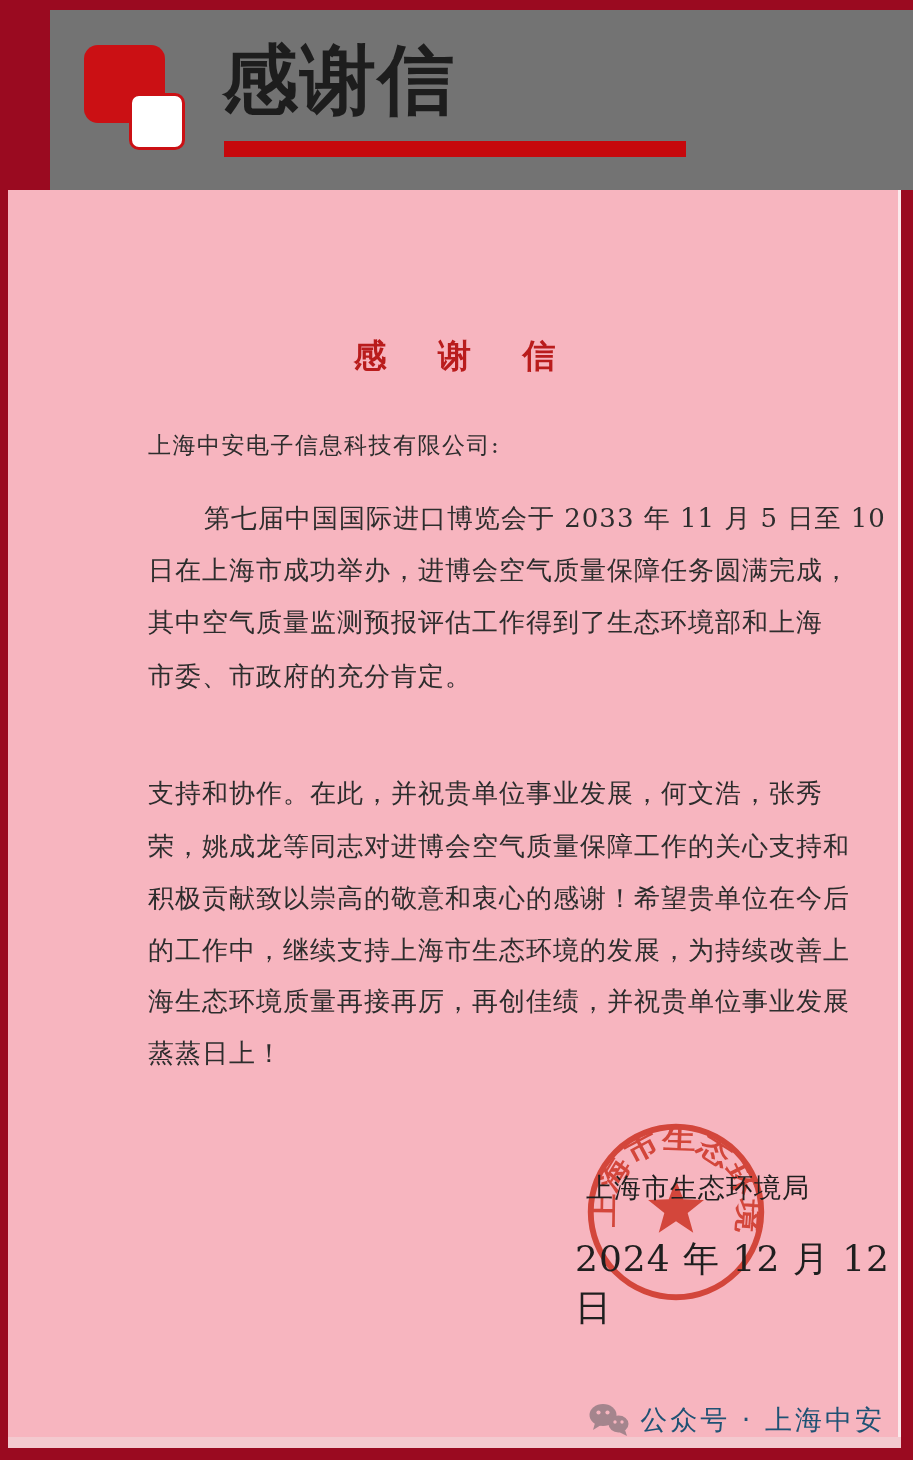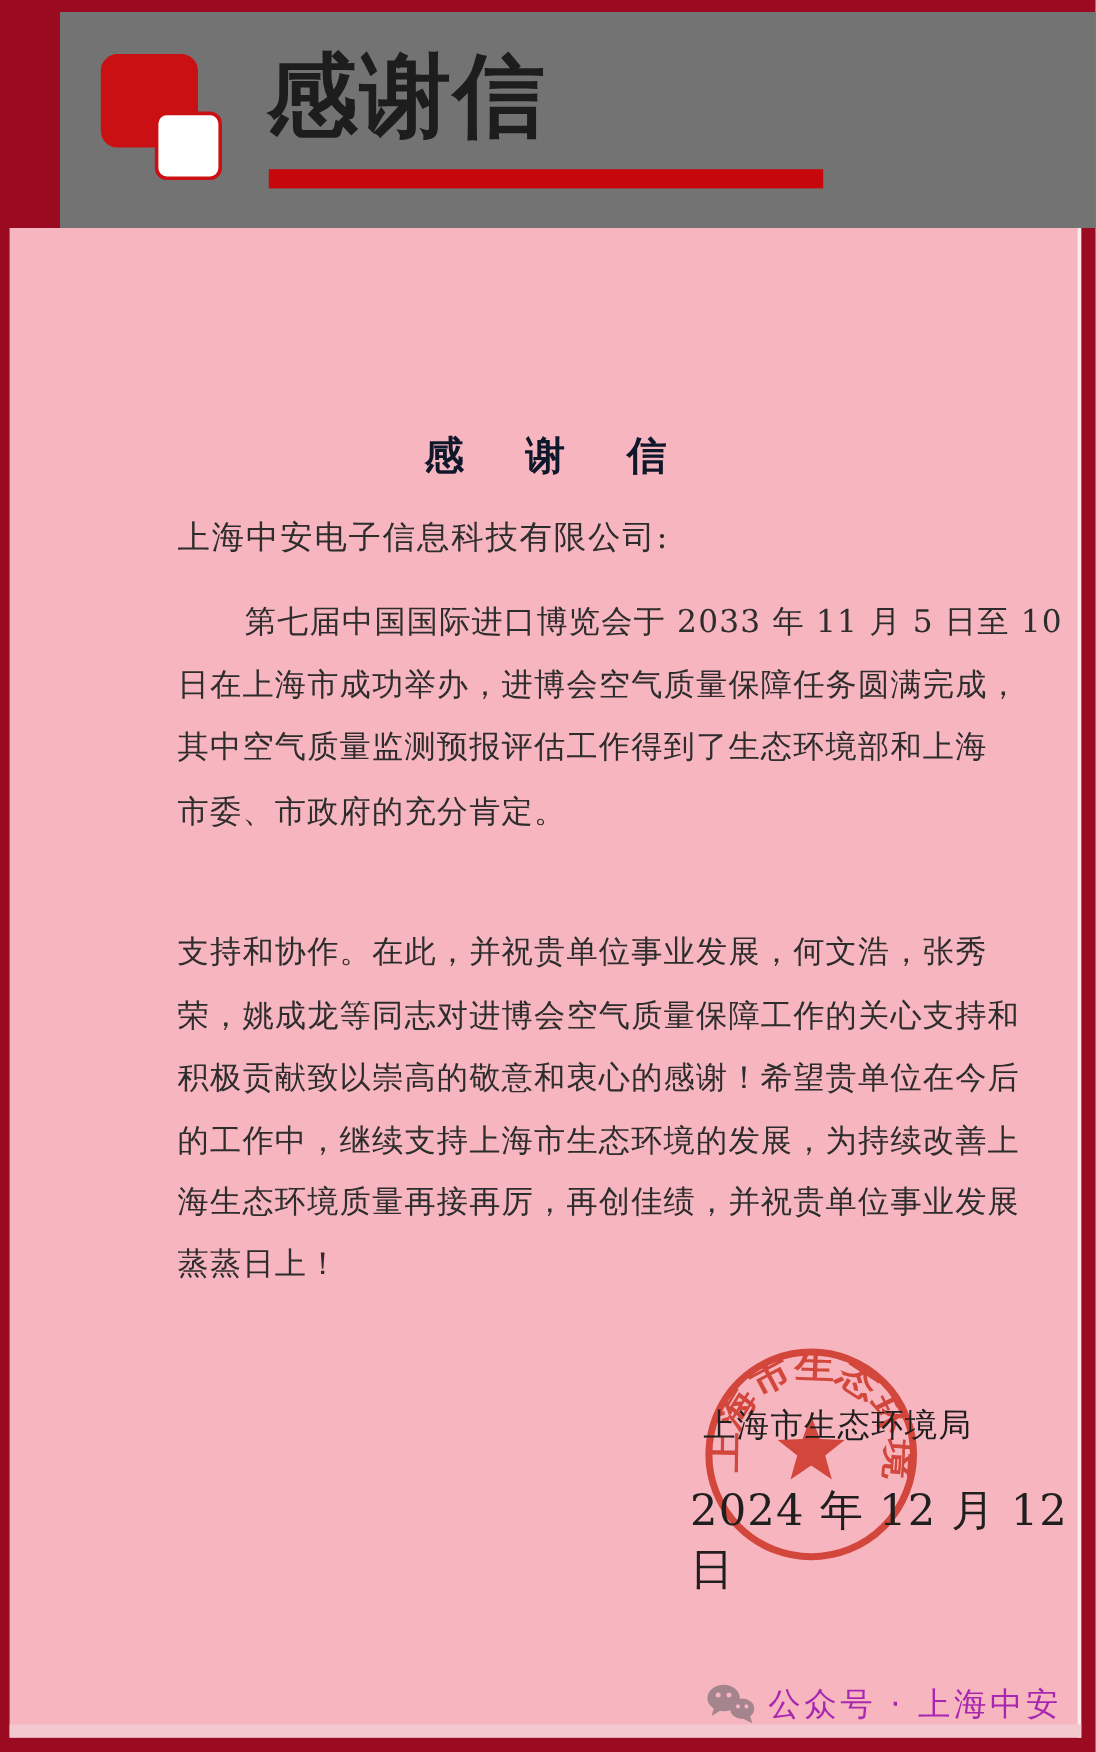--- a/index.html
+++ b/index.html
@@ -45,54 +45,54 @@
     position: absolute; left: 0; bottom: 0; width: 100%; height: 11px;
     background: #f3c9cf;
   }
   .paper-right-edge {
     position: absolute; right: 0; top: 0; width: 3px; height: 100%;
     background: #fbe9ec;
   }
 
   .letter-title {
     position: absolute; left: 0; top: 144px; width: 100%;
-    text-align: center; font-size: 33px; font-weight: bold; color: #0f172a;
-    letter-spacing: 20px; text-indent: 20px; margin-top: 24px;
+    text-align: center; font-size: 33px; font-weight: bold; color: #b91c1c;
+    letter-spacing: 20px; text-indent: 20px;
   }
   .line {
     position: absolute; left: 140px; width: 646px; height: 36px;
     font-size: 26px; color: #2d2d2d; white-space: nowrap;
     text-align: justify; text-align-last: justify; letter-spacing: 1px;
   }
   .line.last { text-align-last: left; }
   .line.indent { padding-left: 56px; }
   .salutation {
     position: absolute; left: 140px; top: 240px;
-    font-size: 27px; color: #2d2d2d; letter-spacing: 1.5px;
+    font-size: 23px; color: #2d2d2d; letter-spacing: 1.5px;
   }
   .signature {
     position: absolute; left: 578px; top: 980px;
     font-size: 27px; color: #1f1f1f; letter-spacing: 1px; z-index: 3;
   }
   .letter-date {
     position: absolute; left: 567px; top: 1045px;
     font-size: 36px; color: #1f1f1f; letter-spacing: 1px; z-index: 3;
   }
 
   
   .stamp {
     position: absolute; left: 570px; top: 924px; width: 196px; height: 196px;
     z-index: 2; opacity: 0.9; mix-blend-mode: multiply;
   }
 
   
   .watermark {
     position: absolute; right: 16px; top: 1212px;
     display: flex; align-items: center; gap: 10px;
-    color: #a21caf; opacity: 0.92;
+    color: #0c4a6e; opacity: 0.92;
   }
   .watermark-text {
     font-size: 27px; letter-spacing: 3px;
     font-family: "DejaVu Sans", "Liberation Sans", sans-serif;
   }
 </style>
 </head>
 <body>
 
 <div class="frame">

